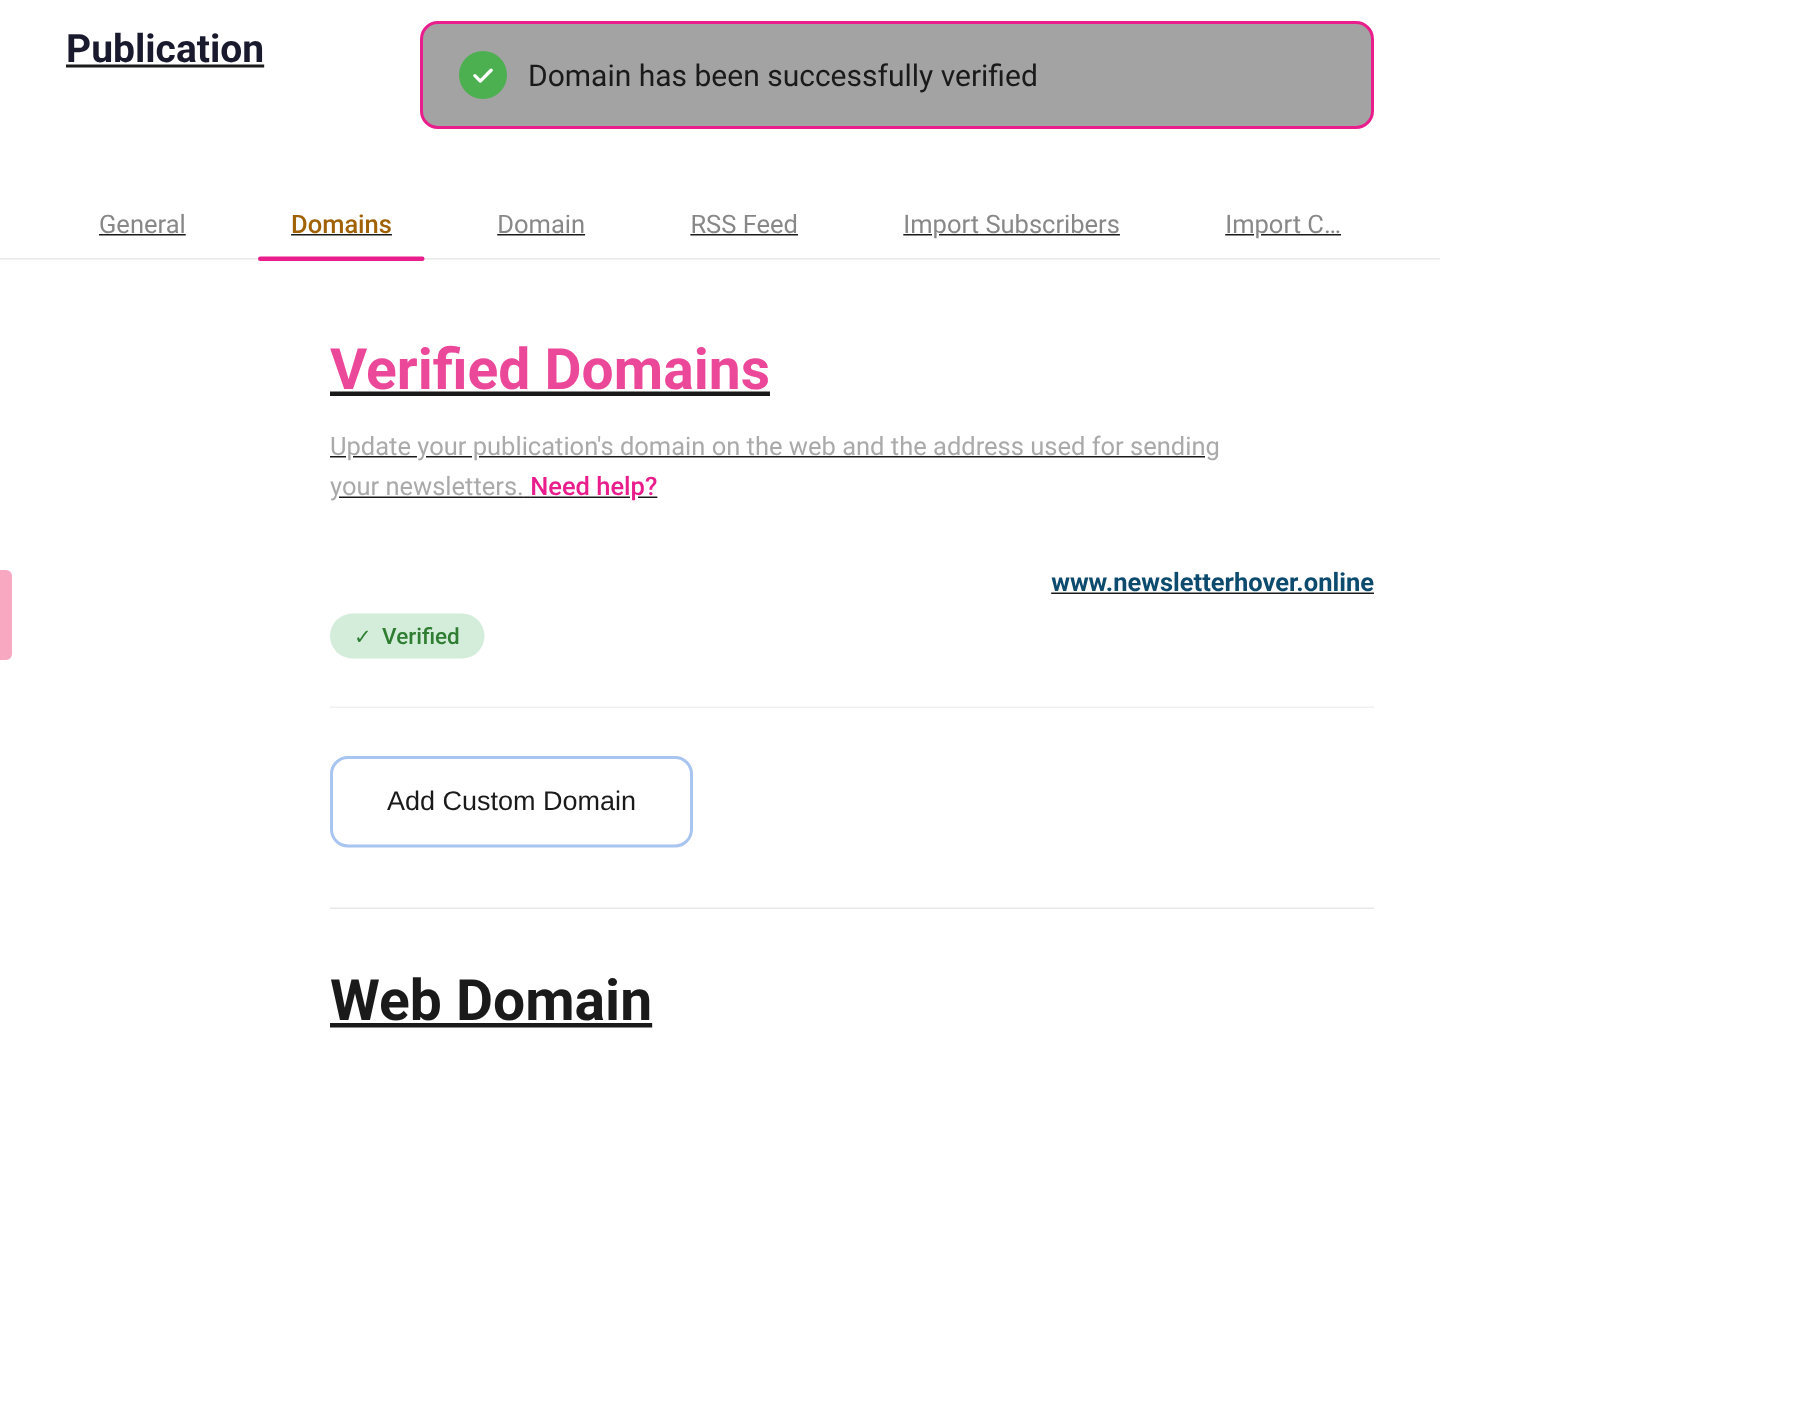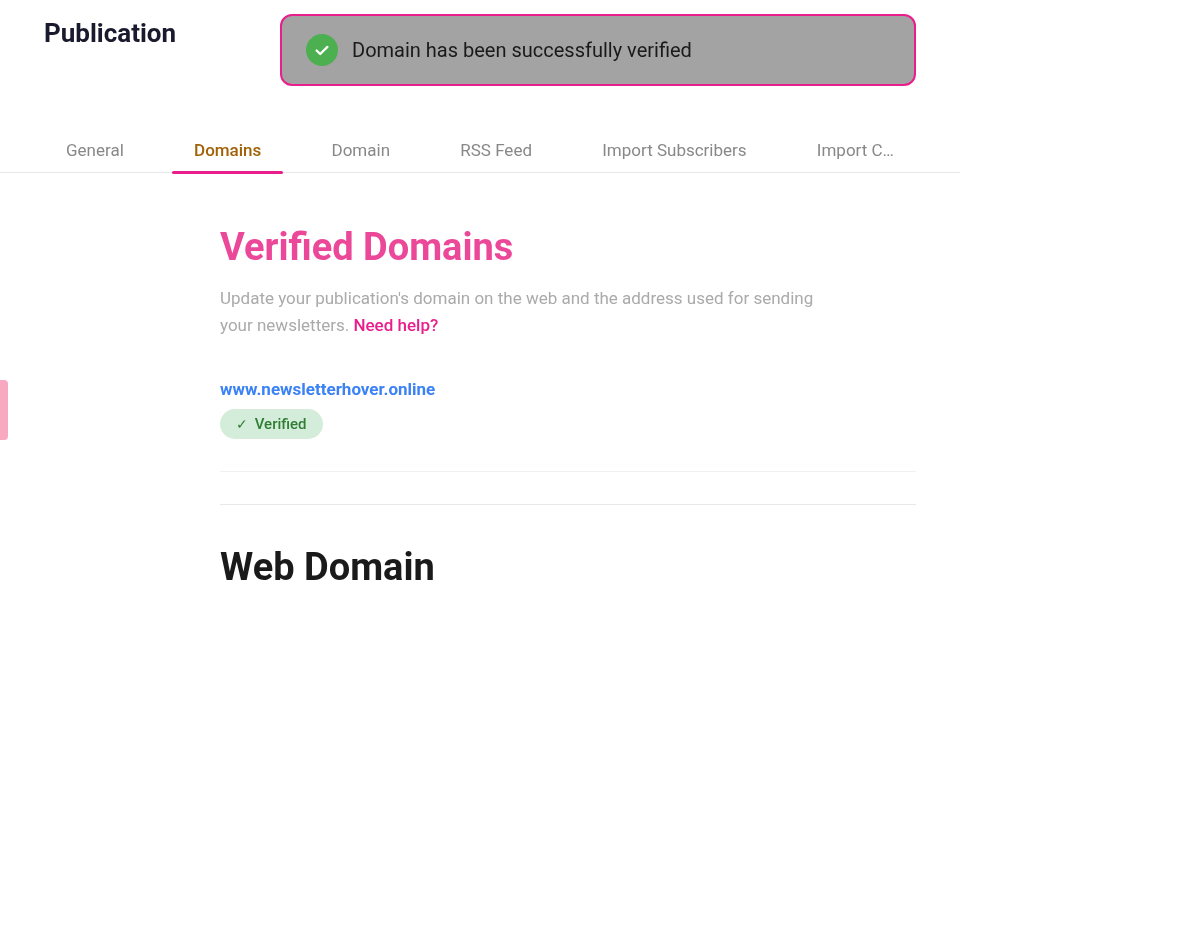--- a/index.html
+++ b/index.html
@@ -8,20 +8,21 @@
       background: #fff;
       color: #1a1a1a;
     }
 
     .page-wrapper {
       width: 960px;
       min-height: 943px;
       background: #fff;
       position: relative;
       overflow: hidden;
+      text-decoration: underline;
     }
 
     
     .header {
       padding: 18px 44px 0 44px;
       position: relative;
     }
 
     .publication-title {
       font-size: 26px;
@@ -131,22 +132,23 @@
     }
 
     
     .domain-entry {
       margin-bottom: 24px;
     }
 
     .domain-name {
       font-size: 17px;
       font-weight: 700;
-      color: #3b82f6;
+      color: #0c4a6e;
       margin-bottom: 10px;
+      text-align: right;
     }
 
     .verified-badge {
       display: inline-flex;
       align-items: center;
       gap: 7px;
       background: #d4edda;
       color: #2e7d32;
       border-radius: 20px;
       padding: 6px 16px;
@@ -248,20 +250,21 @@
       <div class="domain-name">www.newsletterhover.online</div>
       <div class="verified-badge">
         <span class="verified-check">✓</span>
         <span>Verified</span>
       </div>
     </div>
 
     <hr class="divider">
 
     
+    <button class="add-domain-btn">Add Custom Domain</button>
 
     <hr class="bottom-divider">
 
     
     <h2 class="web-domain-title">Web Domain</h2>
 
   </div>
 
 </div>
 

